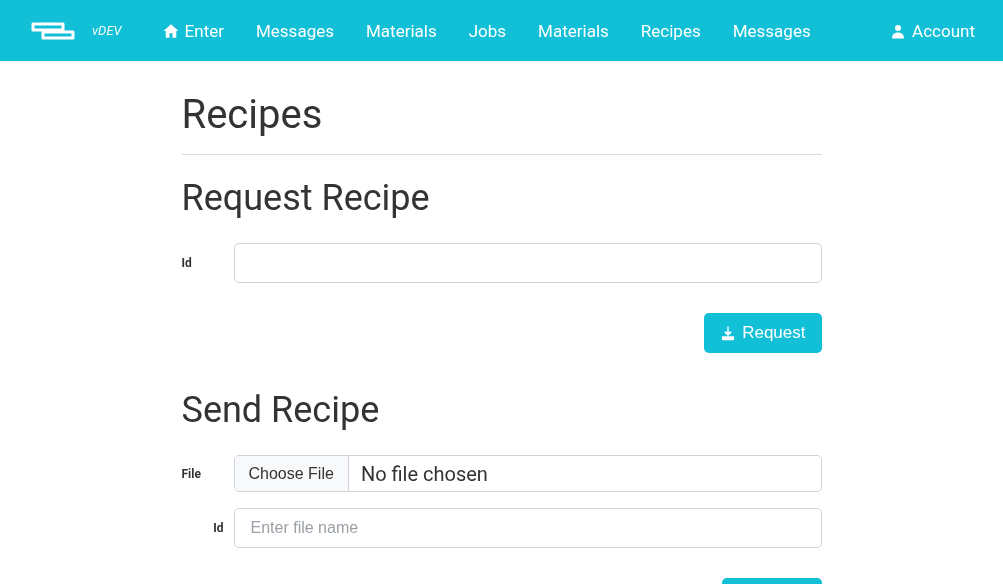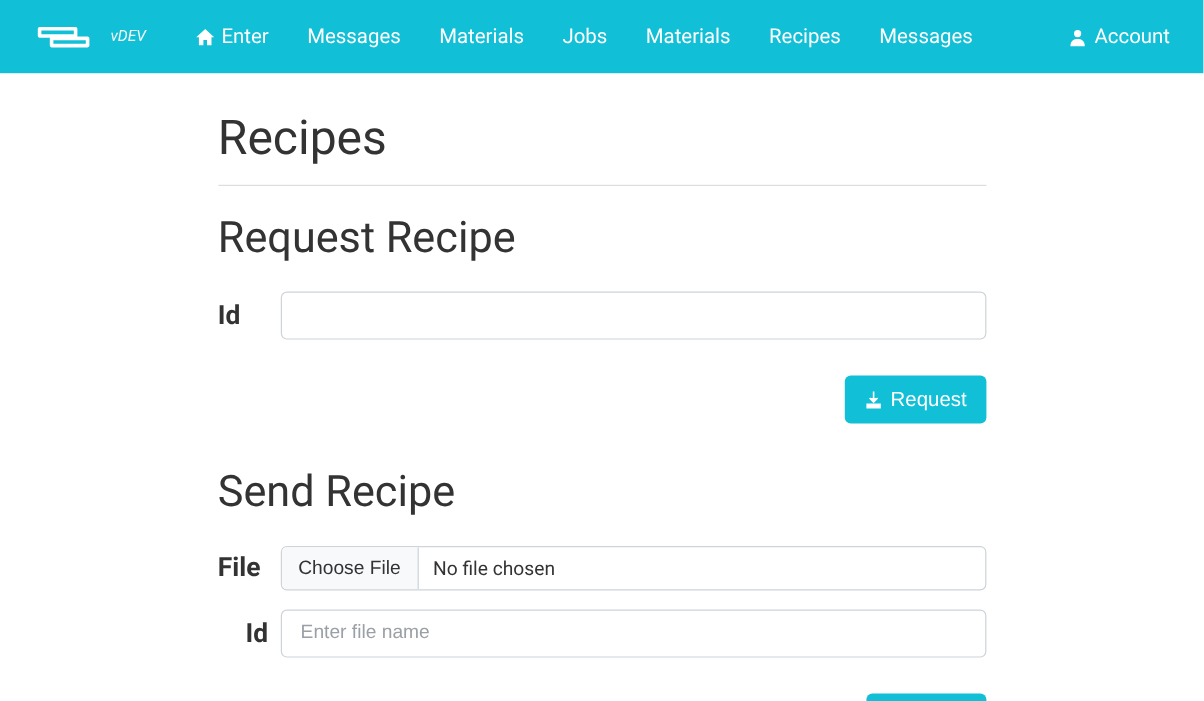--- a/index.html
+++ b/index.html
@@ -92,21 +92,21 @@
       margin-bottom: 24px;
     }
     .form-row {
       display: flex;
       align-items: center;
       margin-bottom: 16px;
     }
     .form-label {
       width: 52px;
       font-weight: 700;
-      font-size: 22px;
+      font-size: 12px;
       color: #333;
     }
     .form-input {
       flex: 1;
       height: 40px;
       border: 1px solid #ced4da;
       border-radius: 5px;
       padding: 6px 16px;
       font-size: 16px;
       color: #495057;
@@ -128,21 +128,21 @@
       border: none;
       border-right: 1px solid #ced4da;
       padding: 0 14px;
       height: 100%;
       font-size: 16px;
       color: #333;
       cursor: pointer;
     }
     .file-name {
       padding: 0 12px;
-      font-size: 16px;
+      font-size: 20px;
       color: #333;
     }
     .btn-row {
       display: flex;
       justify-content: flex-end;
       margin-bottom: 36px;
     }
     .btn {
       background: #11bfd6;
       color: #fff;

